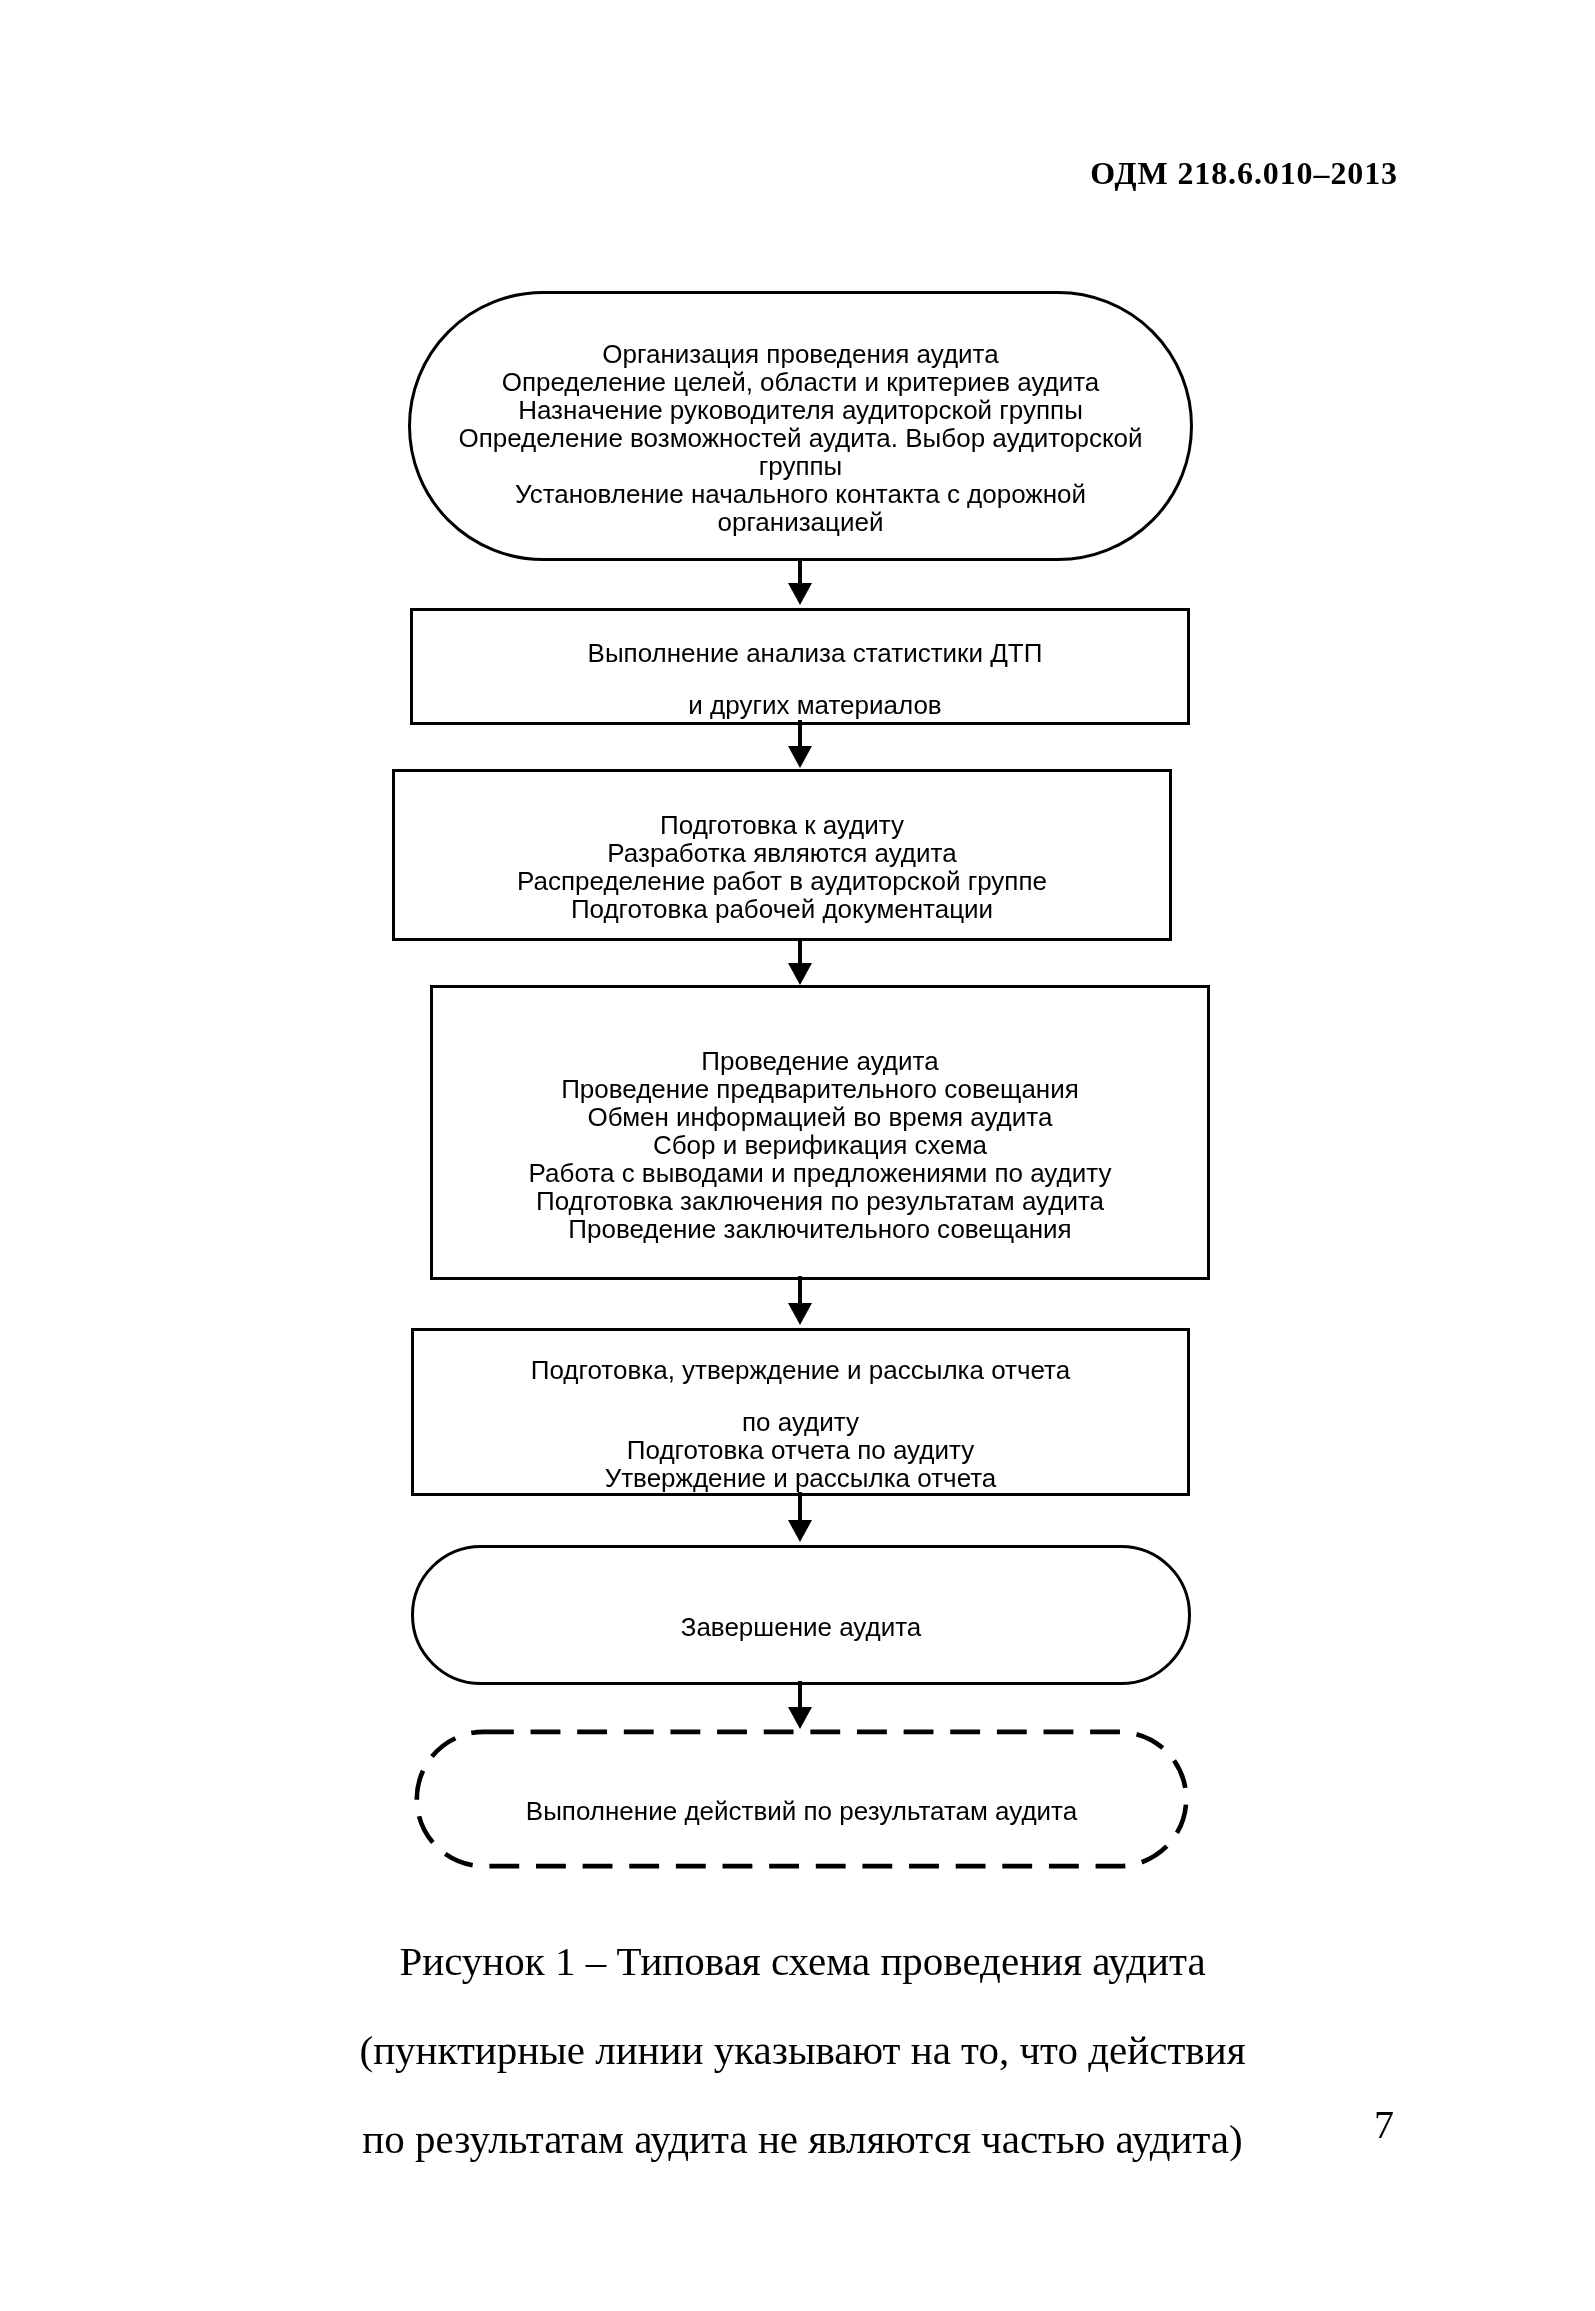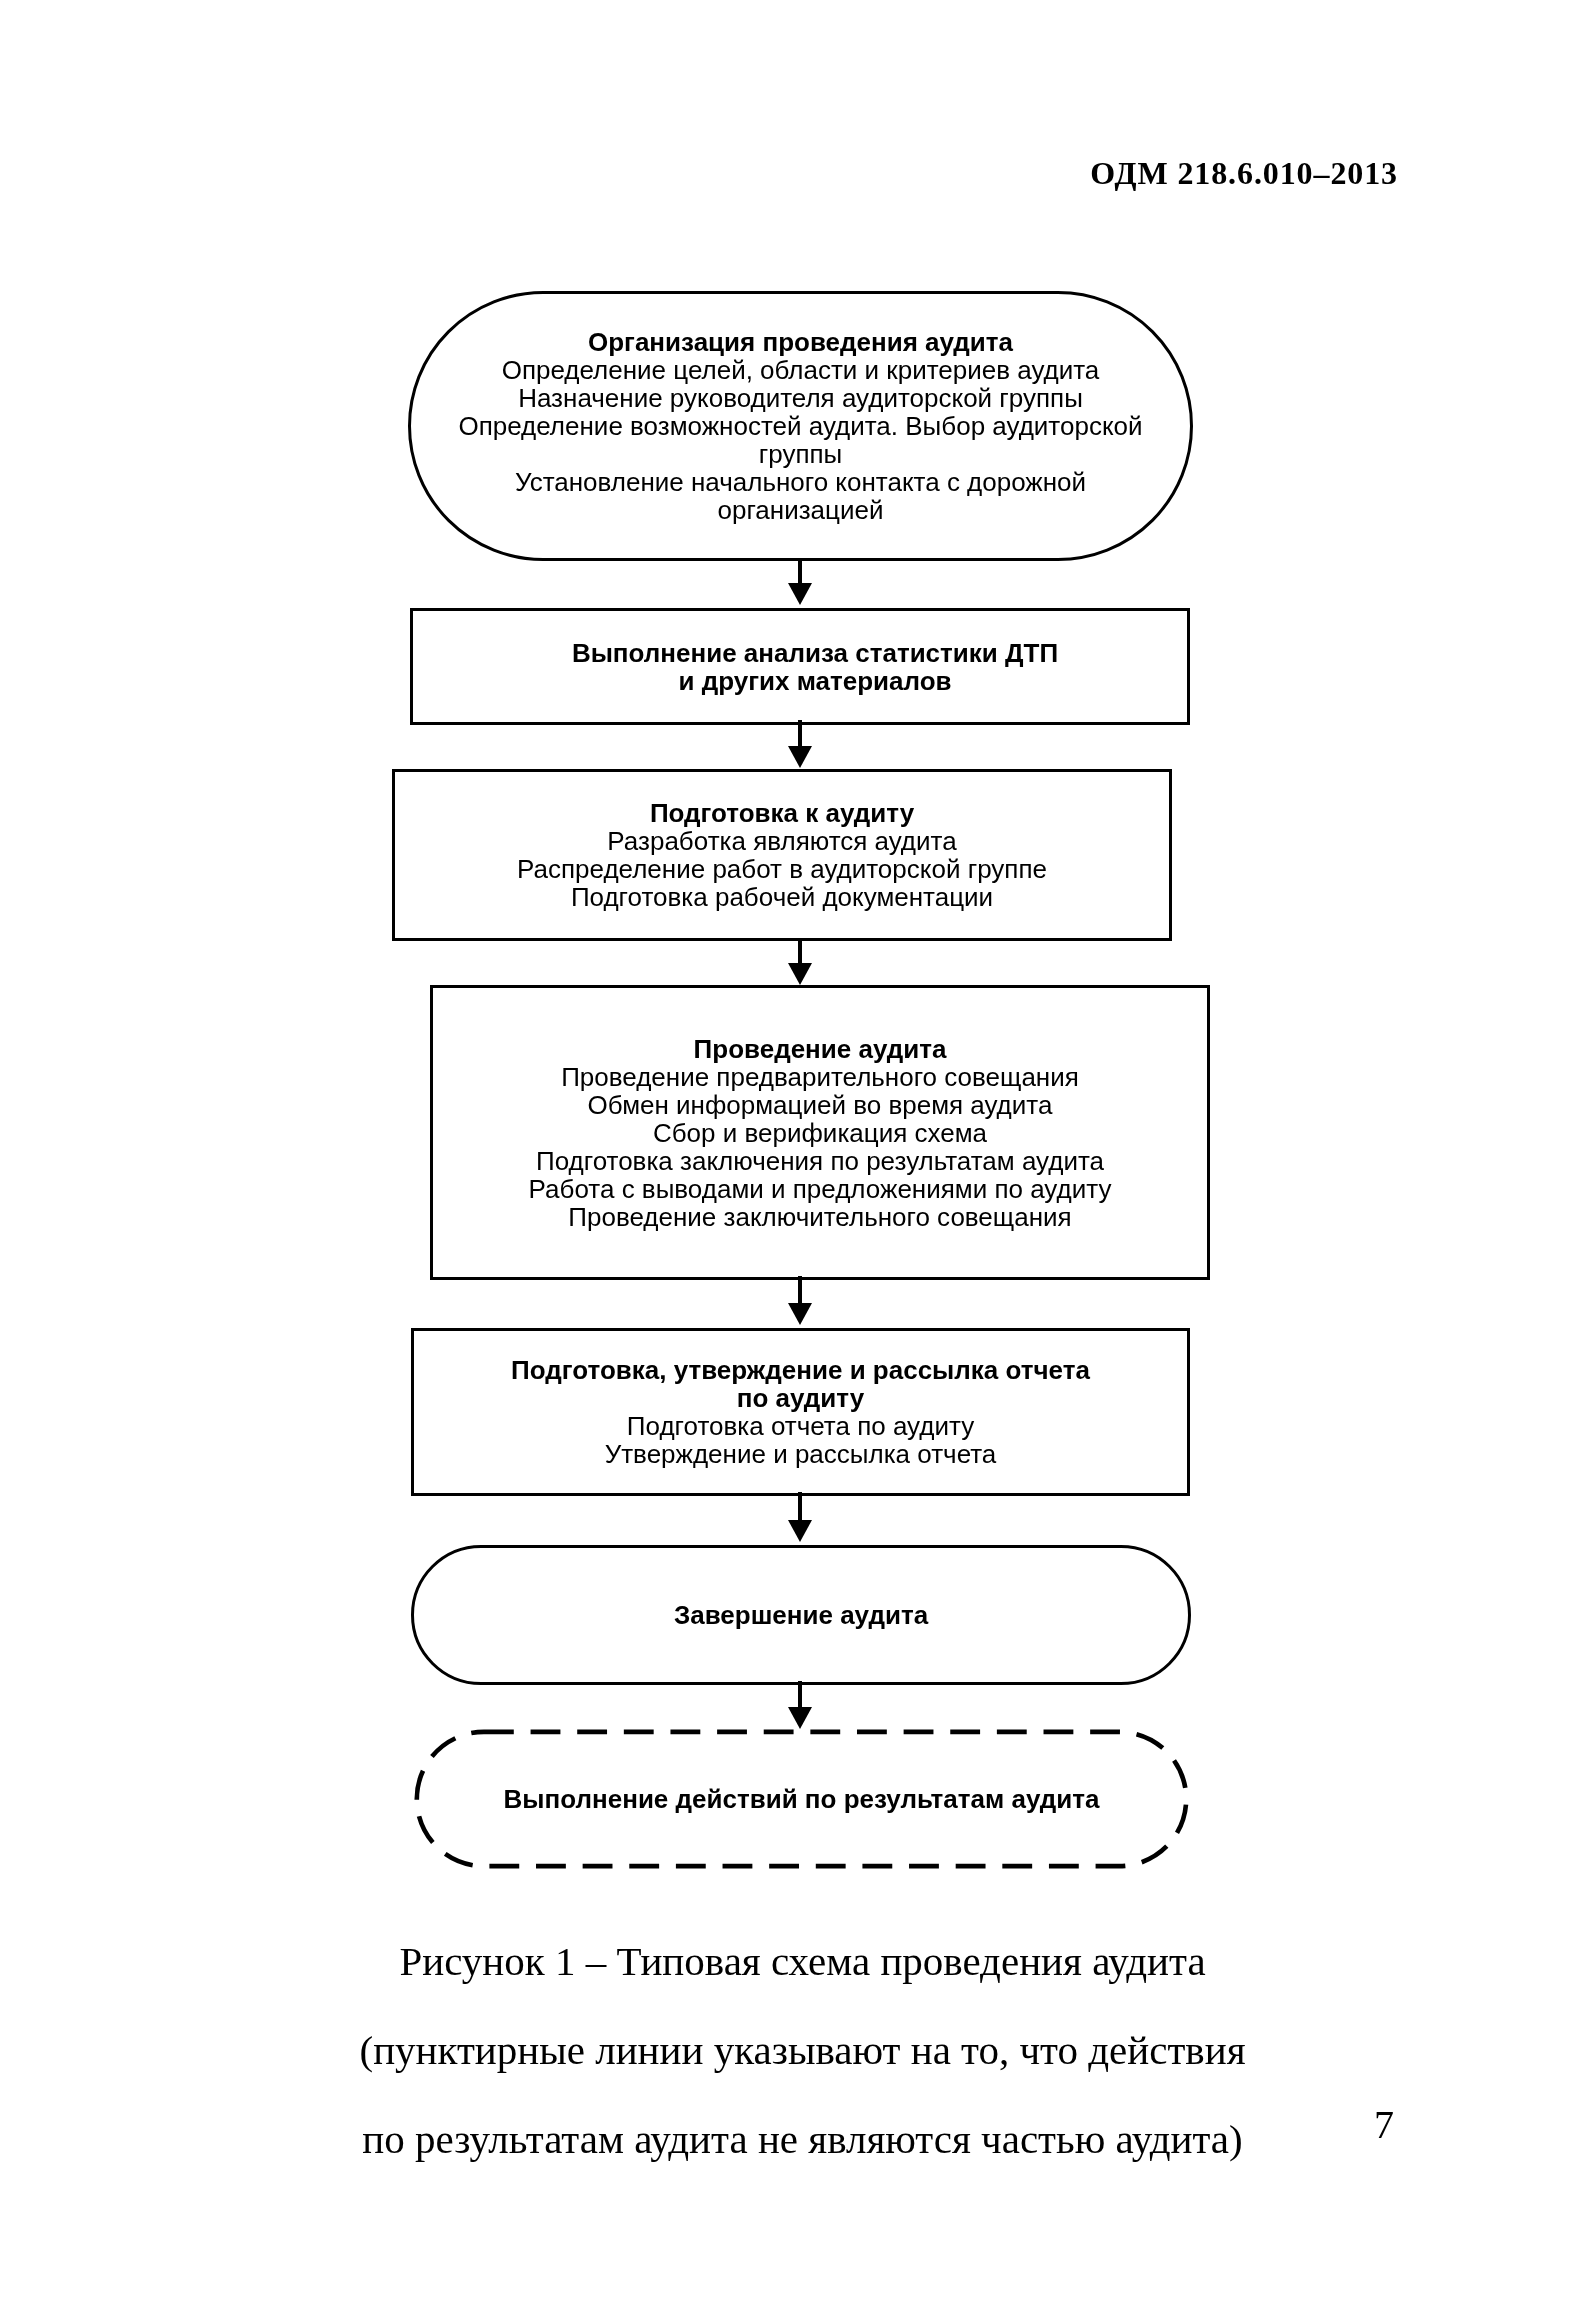--- a/index.html
+++ b/index.html
@@ -14,21 +14,21 @@
     font-family:"Liberation Serif",serif;font-weight:bold;
     font-size:32px;letter-spacing:0.9px;white-space:nowrap;
   }
   
   .node{
     position:absolute;box-sizing:border-box;
     border:3.7px solid #000;background:#fff;
     display:flex;flex-direction:column;justify-content:center;align-items:center;
     text-align:center;font-size:26px;line-height:28px;
   }
-  .node .t{font-weight:bold;white-space:nowrap;}
+  .node .t{font-weight:normal;white-space:nowrap;margin-top:24px;}
   .node .l{font-weight:normal;white-space:nowrap;}
   .node.dashed{border:none;background:transparent;}
   .node .dash-svg{position:absolute;left:0;top:0;pointer-events:none;}
   .node .txt{position:relative;}
   
   .arrow{position:absolute;width:26px;}
   .arrow .shaft{position:absolute;left:11.2px;top:-1.9px;width:3.7px;height:calc(100% - 18.6px);background:#000;}
   .arrow .head{
     position:absolute;left:0.9px;bottom:0;width:0;height:0;
     border-left:12px solid transparent;border-right:12px solid transparent;
@@ -87,22 +87,22 @@
   <div class="arrow" style="left:787px;top:940px;height:45px;">
     <div class="shaft"></div>
     <div class="head"></div>
   </div>
 
   <div class="node" style="left:430px;top:985px;width:780px;height:295px;">
     <div class="t">Проведение аудита</div>
     <div class="l">Проведение предварительного совещания</div>
     <div class="l">Обмен информацией во время аудита</div>
     <div class="l">Сбор и верификация схема</div>
+    <div class="l">Работа с выводами и предложениями по аудиту</div>
     <div class="l">Подготовка заключения по результатам аудита</div>
-    <div class="l">Работа с выводами и предложениями по аудиту</div>
     <div class="l">Проведение заключительного совещания</div>
   </div>
 
   <div class="arrow" style="left:787px;top:1278px;height:47px;">
     <div class="shaft"></div>
     <div class="head"></div>
   </div>
 
   <div class="node" style="left:411px;top:1328px;width:779px;height:168px;">
     <div class="t">Подготовка, утверждение и рассылка отчета</div>

